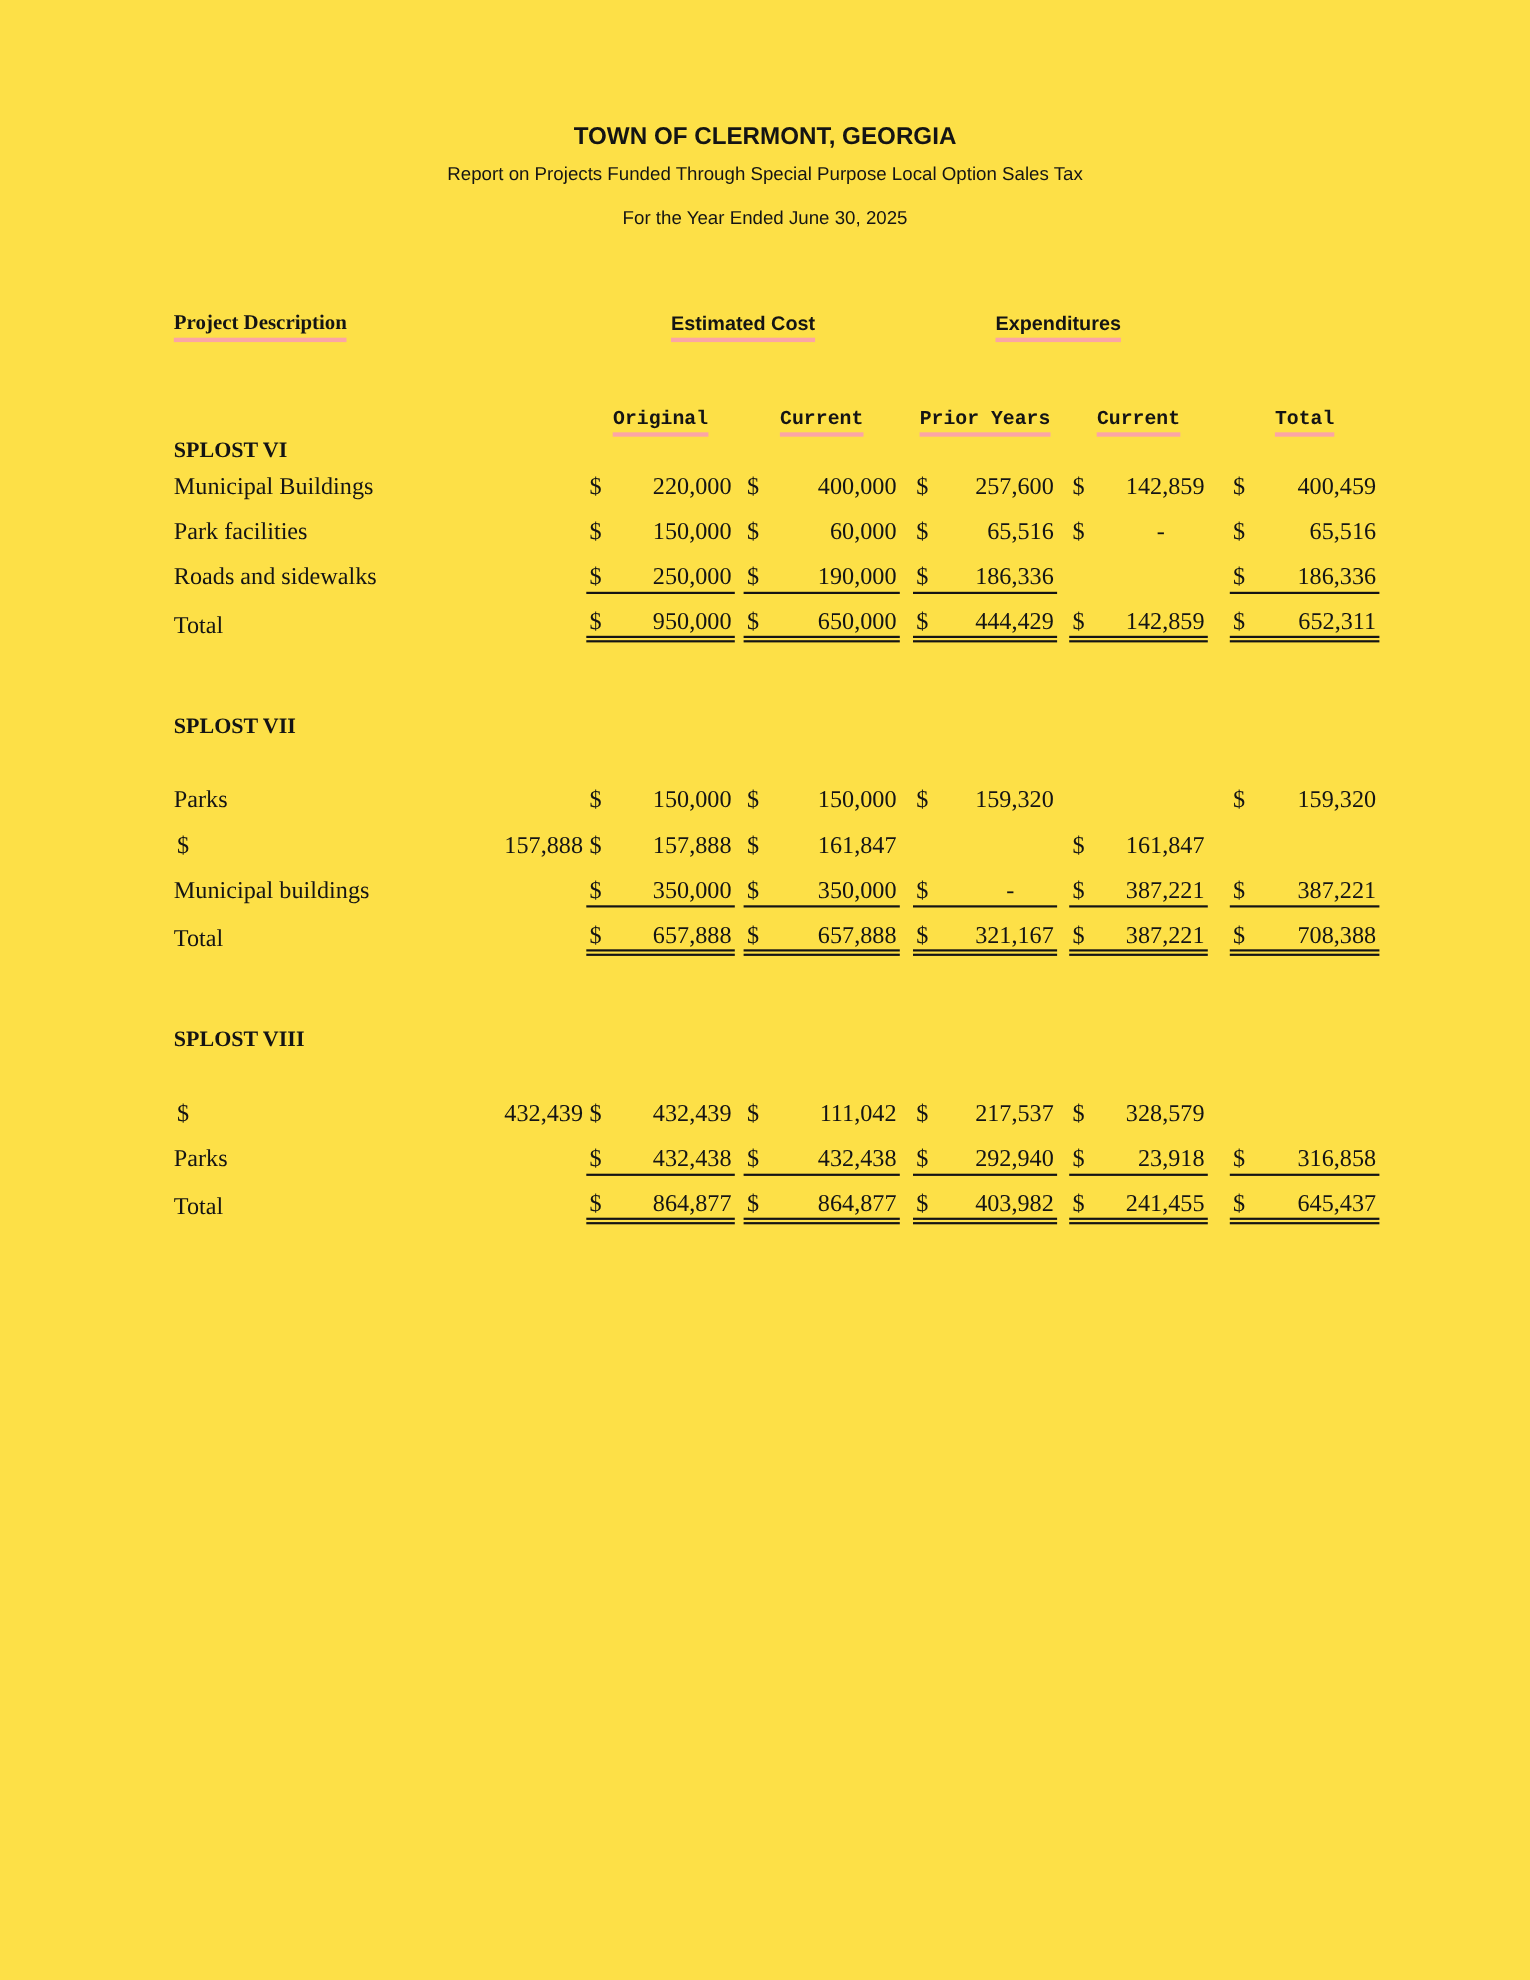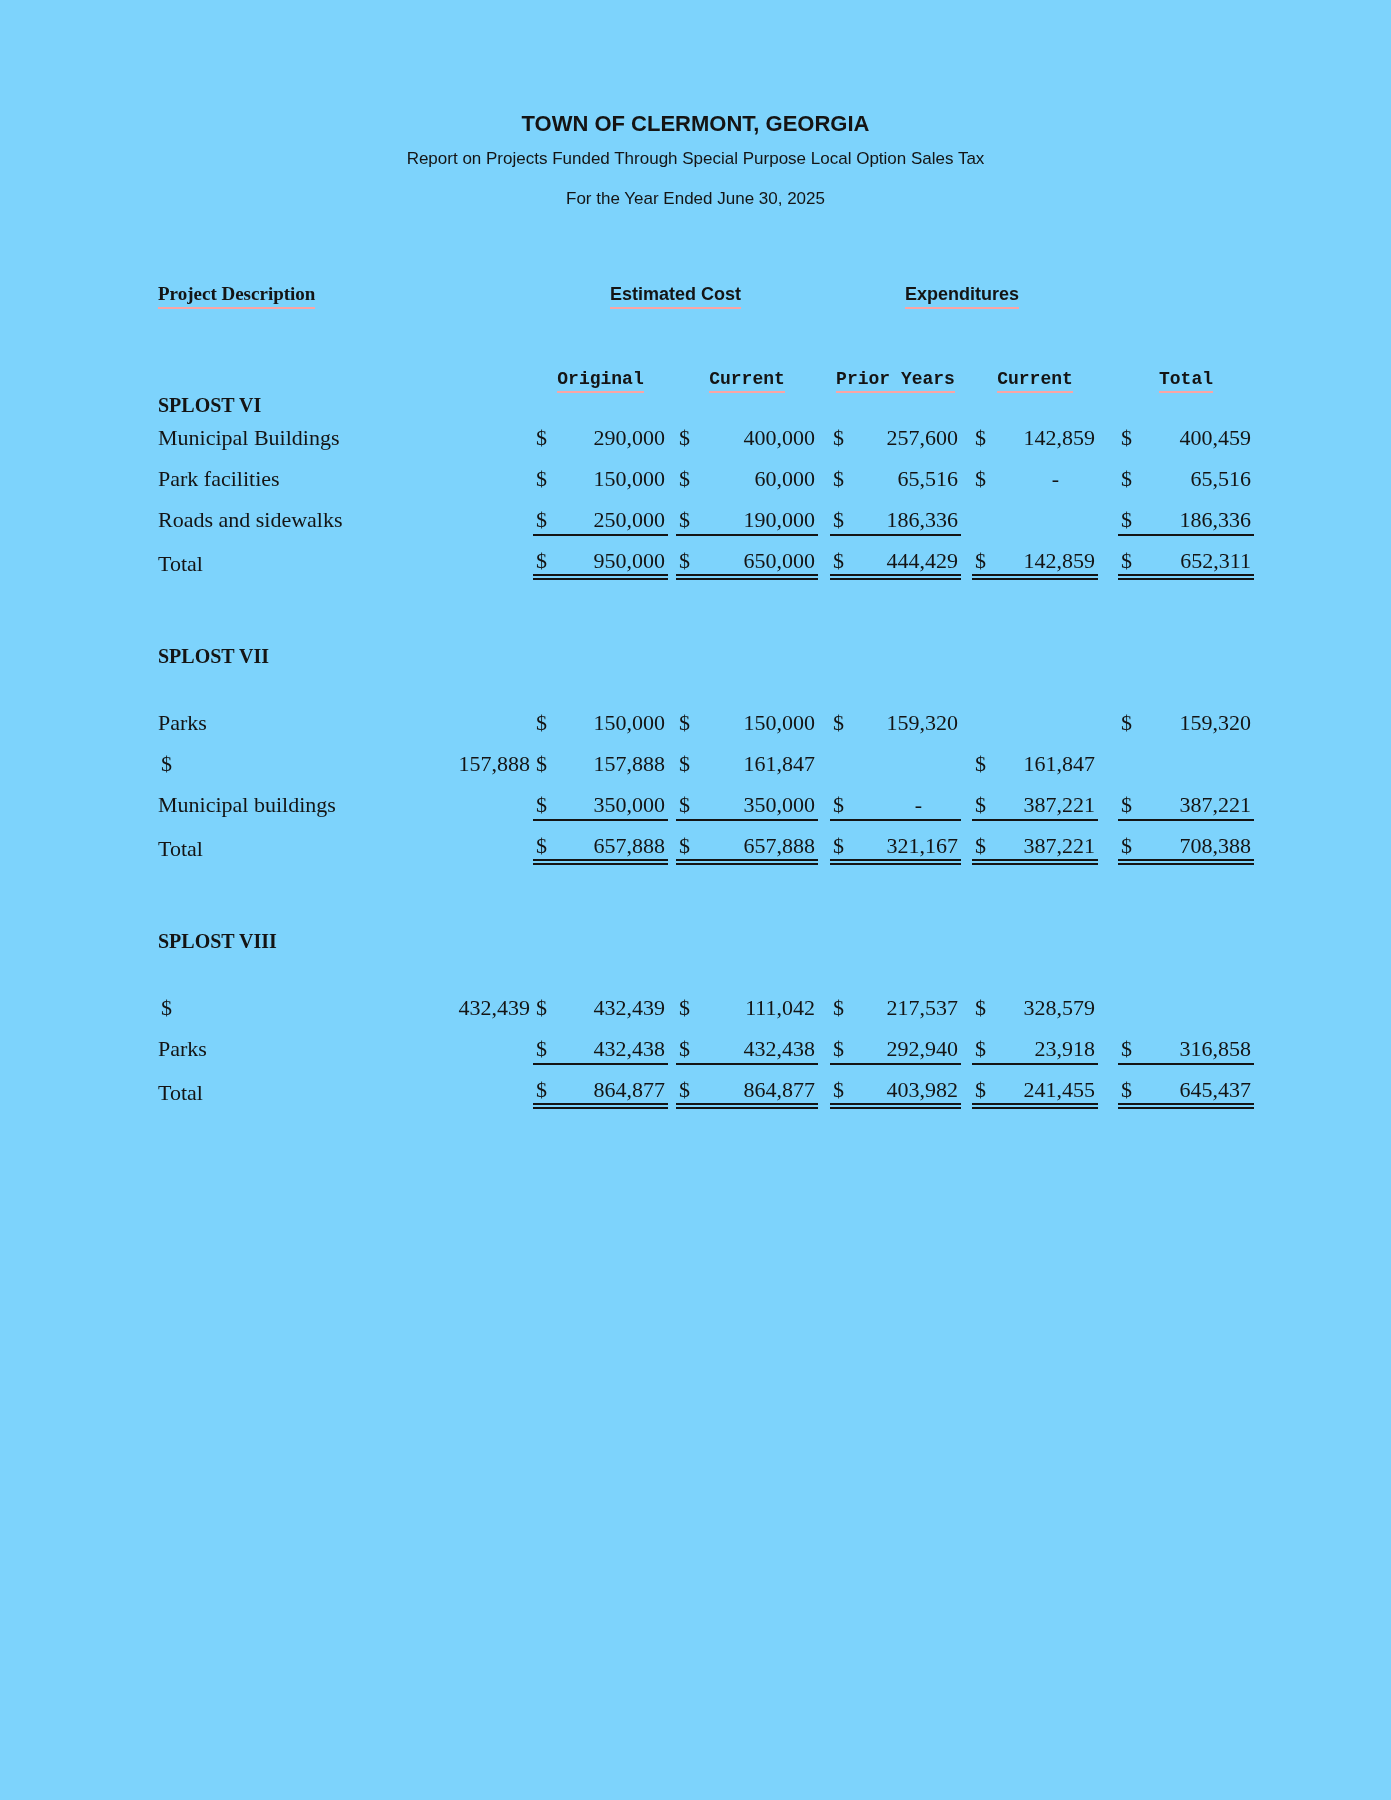--- a/index.html
+++ b/index.html
@@ -1,19 +1,19 @@
 <!DOCTYPE html>
 <html><head>
 <meta charset="utf-8">
 <style>
   html,body { margin:0; padding:0; background:#ffffff; }
   .page {
     position:relative;
     width:1391px; height:1800px;
-    background:#7dd3fc;
+    background:#fde047;
     color:#141414;
     overflow:hidden;
   }
 
   
   .doc-header { padding-top:110px; text-align:center; font-family:"Liberation Sans", sans-serif; }
   .doc-title  { font-size:22px; line-height:28px; font-weight:bold; margin-bottom:9px; }
   .doc-sub    { font-size:17px; line-height:24px; margin-bottom:16px; }
   .doc-period { font-size:17px; line-height:24px; }
 
@@ -30,21 +30,21 @@
   .trow > :nth-child(4) { padding-left:12px; }
   .trow > :nth-child(5) { padding-left:11px; }
   .trow > :nth-child(6) { padding-left:20px; }
 
   
   .group-row { font-family:"Liberation Sans", sans-serif; font-weight:bold; font-size:18px; }
   .group-row .proj {
     font-family:"Liberation Serif", serif; font-size:19px;
   }
   .group-row .span2 { text-align:center; }
-  .hu { display:inline-block; border-bottom:2px solid #fca5a5; padding-bottom:2px; }
+  .hu { display:inline-block; border-bottom:4px solid #fca5a5; padding-bottom:2px; }
 
   
   .subhead-row { margin-top:60px; font-family:"Liberation Sans", sans-serif; font-weight:bold; font-size:18px; }
   .subhead-row .colhead { text-align:center;font-family:Liberation Mono, monospace; }
 
   
   .body-row { font-family:"Liberation Serif", serif; font-size:22px; line-height:22px; margin-bottom:14px; }
   .section-title-row {
     font-family:"Liberation Serif", serif; font-size:20px; line-height:24px;
     font-weight:bold; margin-bottom:0;
@@ -103,21 +103,21 @@
 
     <div>
         <div class="trow section-title-row">
           <div class="desc">SPLOST VI</div>
         </div>
         <div class="trow body-row first-data">
           <div class="desc">Municipal Buildings</div>
           <div class="cell">
             <div class="m">
               <span class="d">$</span>
-              <span class="v">290,000</span>
+              <span class="v">220,000</span>
             </div>
           </div>
           <div class="cell">
             <div class="m">
               <span class="d">$</span>
               <span class="v">400,000</span>
             </div>
           </div>
           <div class="cell">
             <div class="m">

